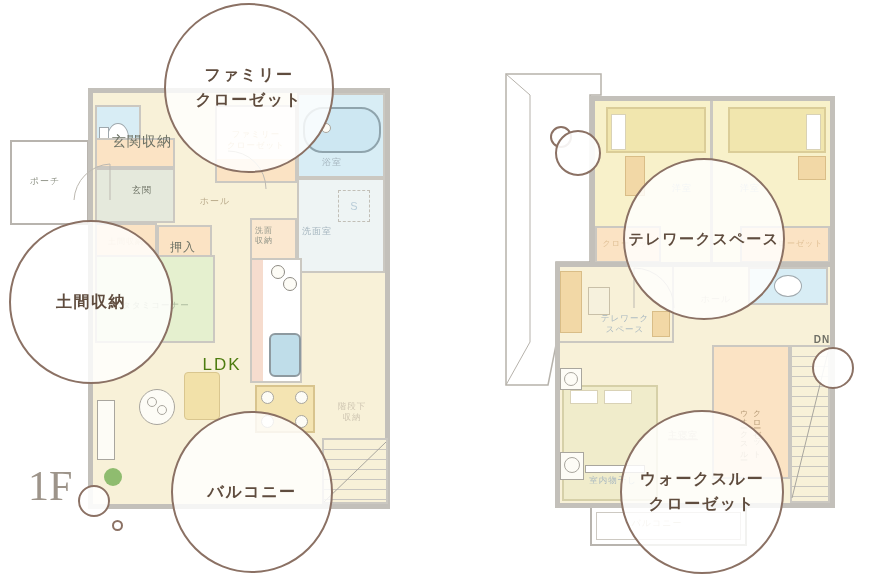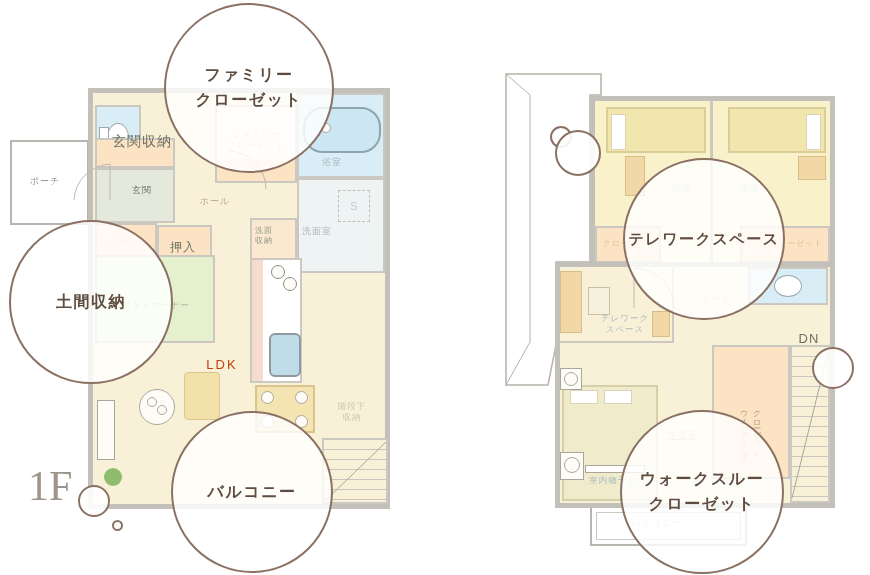--- a/index.html
+++ b/index.html
@@ -5,21 +5,21 @@
   html,body{margin:0;padding:0;background:#ffffff;}
   .stage{position:relative;width:870px;height:575px;background:#ffffff;overflow:hidden;
          font-family:"Liberation Sans",sans-serif;}
   .plan{position:absolute;box-sizing:border-box;border:5px solid #c3c0ba;background:#f8f1d8;}
   .rm{position:absolute;box-sizing:border-box;border:2px solid #cbc8c1;}
   .noborder{border:none;}
   .lbl{position:absolute;transform:translate(-50%,-50%);font-size:9px;line-height:1.3;
        white-space:nowrap;text-align:center;letter-spacing:1px;}
   .lbl-dark{color:#6d7265;}
   .lbl-tan{color:#b9aa8a;}
-  .lbl-ldk{color:#c2410c;font-size:13px;letter-spacing:2px;}
+  .lbl-ldk{color:#4d7c0f;font-size:17px;letter-spacing:2px;}
   .lbl-blue{color:#a7b7c0;}
   .lbl-faintblue{color:#bdc8ce;}
   .lbl-orange{color:#e0c096;}
   .lbl-faint{color:#cfc6b2;}
   .lbl-gray{color:#909488;}
   .callout{position:absolute;border-radius:50%;border:2px solid #8b7164;
            background:rgba(255,255,255,0.82);display:flex;flex-direction:column;
            align-items:center;justify-content:center;color:#5f4c3e;font-weight:bold;
            font-size:16px;letter-spacing:1.5px;line-height:1.55;text-align:center;z-index:30;}
   .deco{position:absolute;border-radius:50%;border:2px solid #8b7164;
@@ -158,21 +158,21 @@
     <div class="rm waterroom" style="left:188px;top:0px;width:80px;height:38px;"></div>
     <div style="position:absolute;left:214px;top:8px;width:26px;height:20px;background:#ffffff;border:1px solid #9fa8ad;border-radius:50%;"></div>
 
     <div class="rm storage" style="left:152px;top:78px;width:78px;height:134px;"></div>
     <div style="position:absolute;left:190px;top:163px;transform:translate(-50%,-50%);display:flex;gap:2px;">
       <span class="vtxt">ウォークスルー</span>
       <span class="vtxt">クローゼット</span>
     </div>
 
     <div class="rm stairs" style="left:230px;top:78px;width:40px;height:158px;"></div>
-    <div class="lbl" style="left:249px;top:72px;color:#6f6f66;font-size:13px;">DN</div>
+    <div class="lbl" style="left:262px;top:72px;color:#6f6f66;font-size:10px;font-weight:bold;">DN</div>
 
     <div class="bed" style="left:2px;top:118px;width:96px;height:116px;background:#f0eccb;border-color:#d6d0a8;">
       <div class="pillow" style="left:6px;top:3px;width:26px;height:12px;"></div>
       <div class="pillow" style="left:40px;top:3px;width:26px;height:12px;"></div>
     </div>
     <div class="lbl lbl-faint" style="left:123px;top:169px;text-decoration:underline;">主寝室</div>
     <div style="position:absolute;left:0px;top:101px;width:20px;height:20px;border:1px solid #a9a69e;background:#fdfcf6;">
       <div class="circle-icon" style="left:3px;top:3px;width:12px;height:12px;"></div>
     </div>
     <div style="position:absolute;left:0px;top:185px;width:22px;height:26px;border:1px solid #a9a69e;background:#fdfcf6;">

